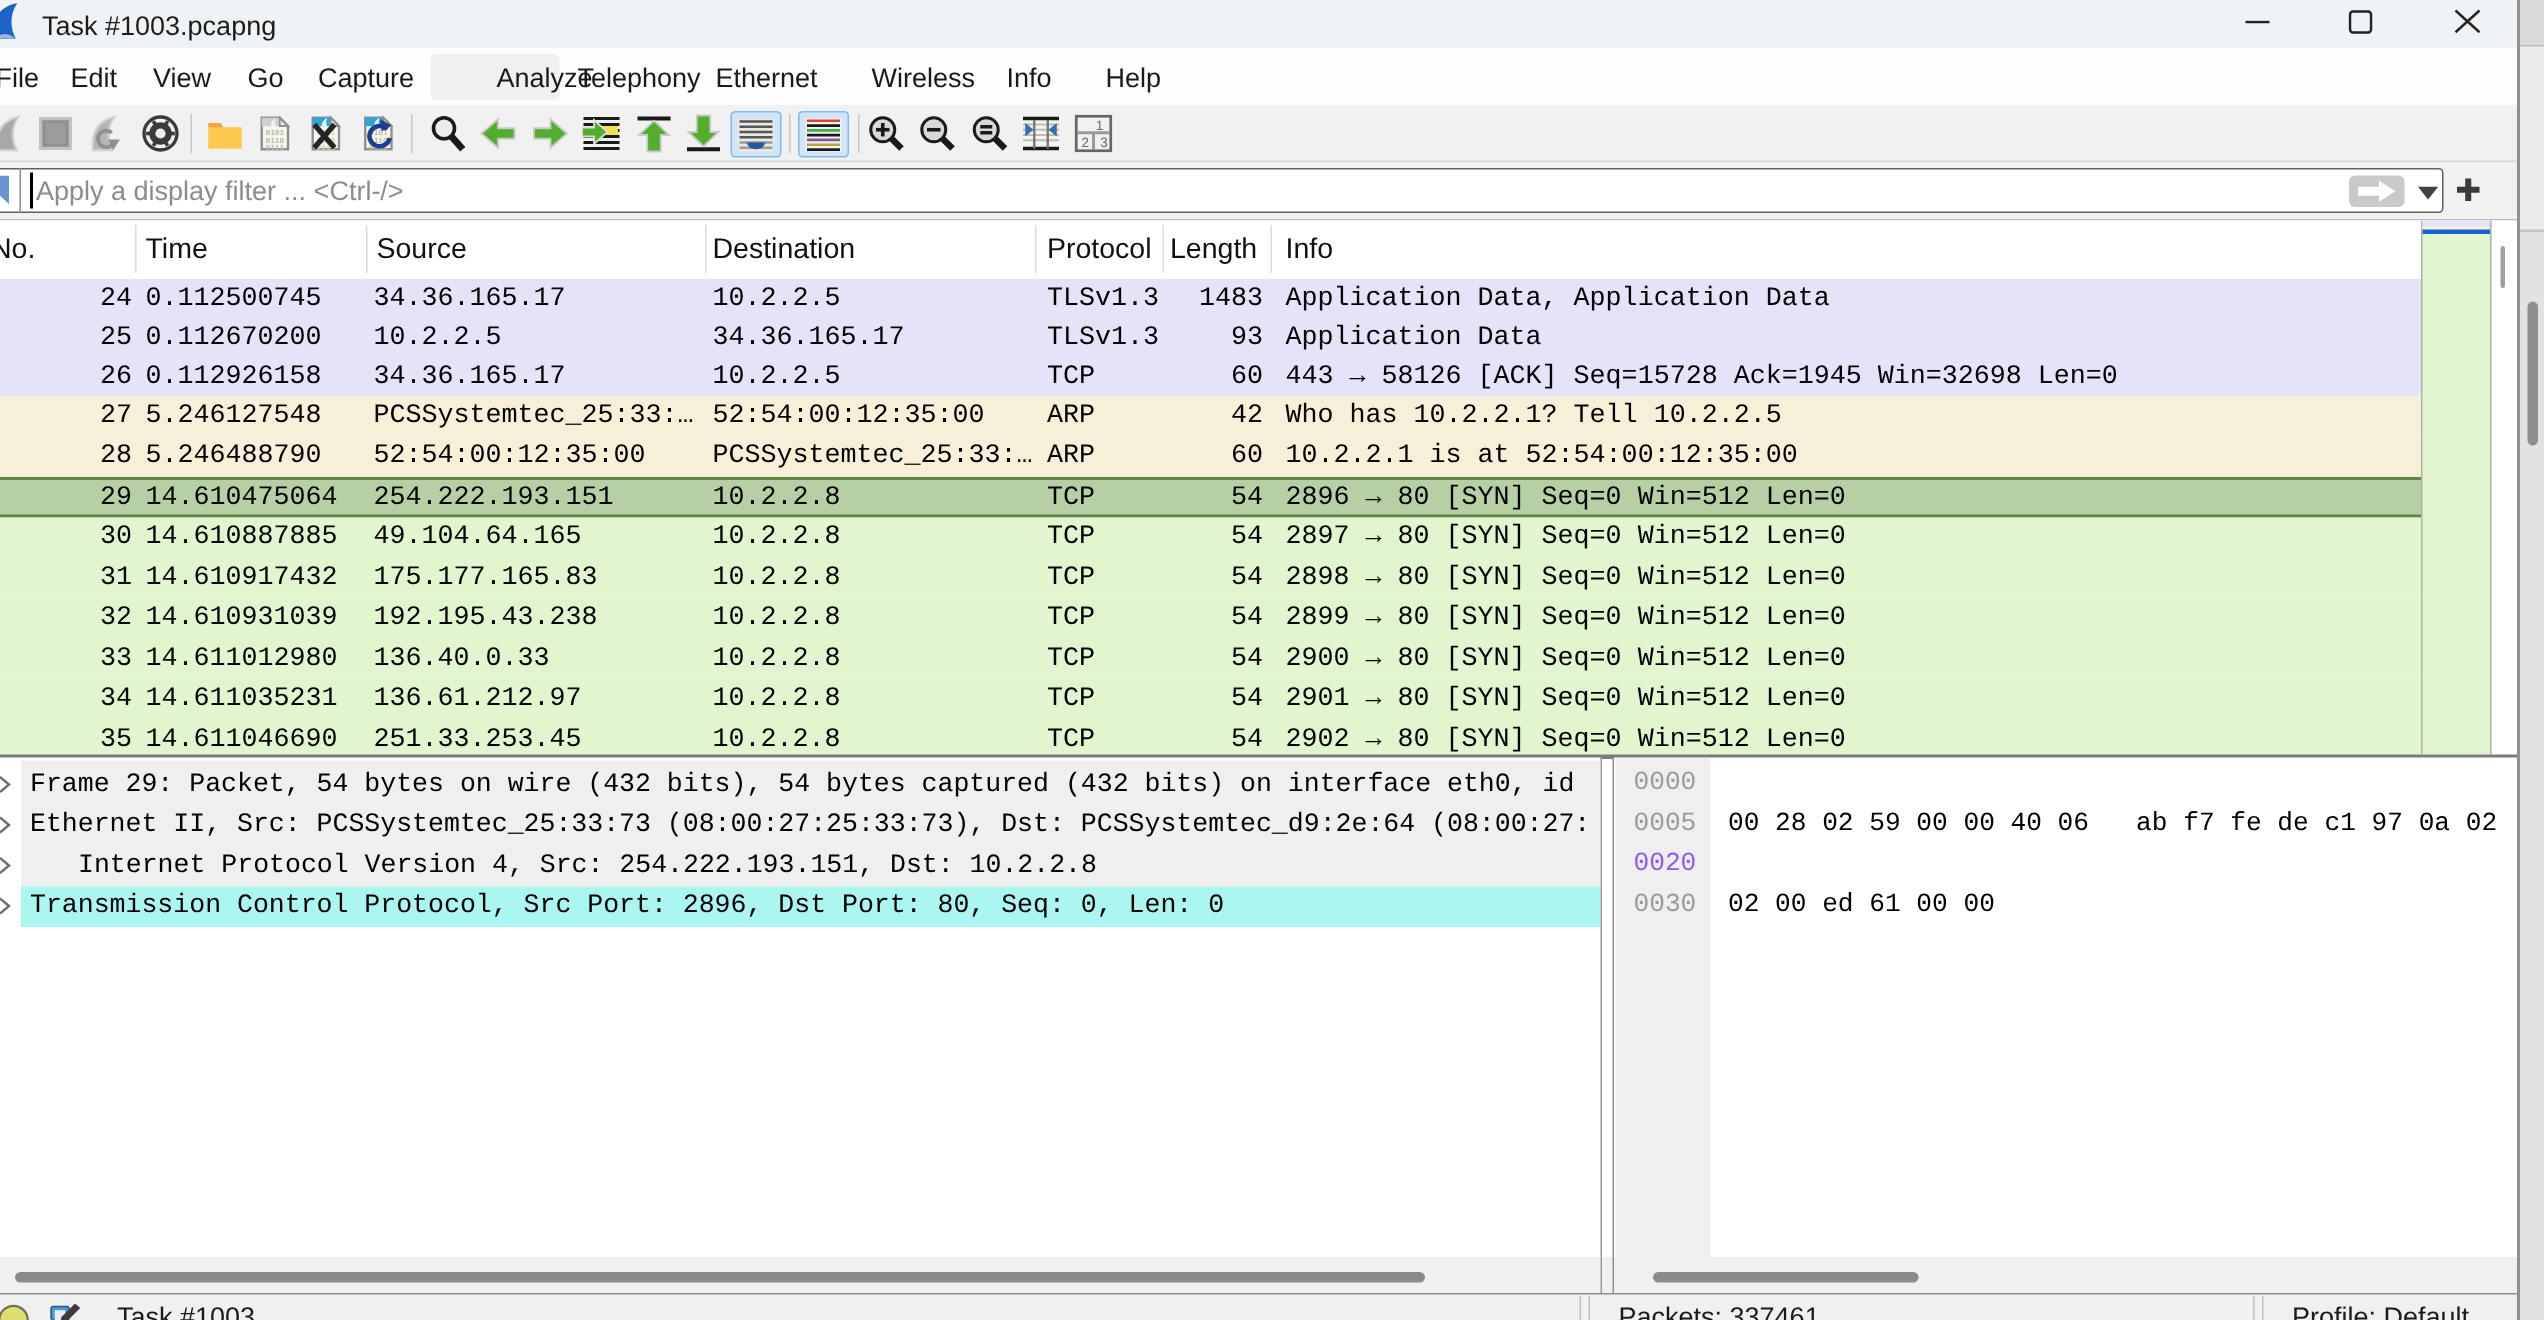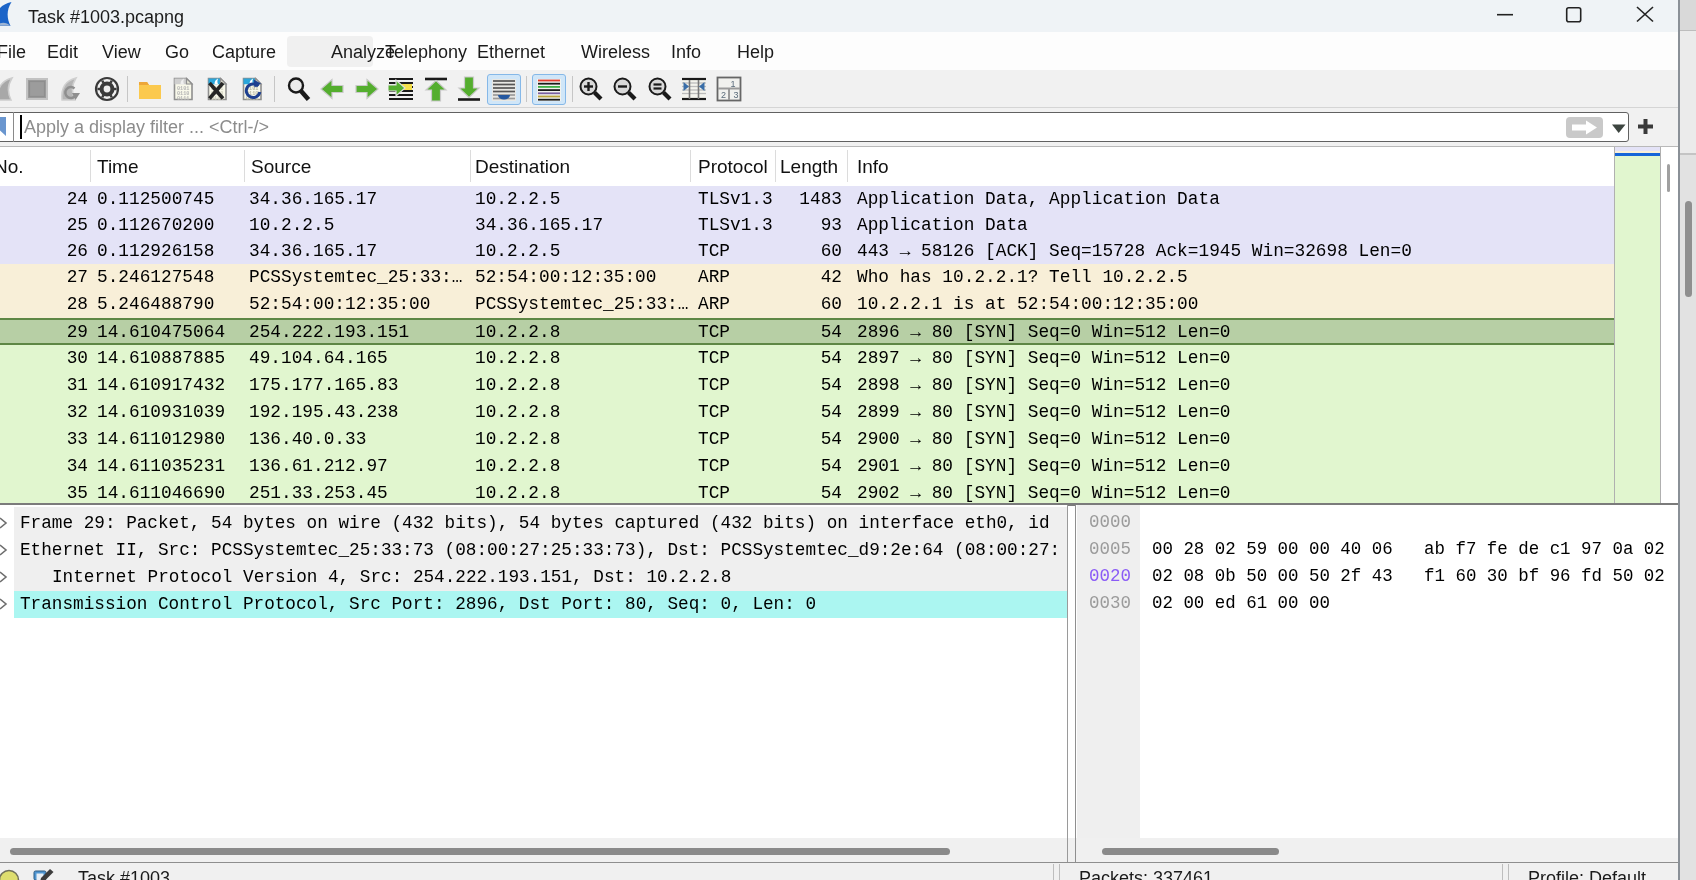--- a/index.html
+++ b/index.html
@@ -307,21 +307,20 @@
 
 <div class="abs" style="left:1067px;top:505px;width:1px;height:357px;background:#9a9a9a;z-index:5;"></div>
 <div class="abs" style="left:1075px;top:505px;width:1px;height:357px;background:#8f8f8f;z-index:5;"></div>
 
 <div id="hpane" class="abs" style="left:1076px;top:505px;width:602px;height:333px;background:#fff;overflow:hidden;">
       <div class="abs" style="left:1px;top:0;width:63px;height:333px;background:#efefef;"></div>
       <div class="abs mono" style="left:13px;top:7px;color:#9b9b9b;">0000</div>
       <div class="abs mono" style="left:13px;top:34px;color:#9b9b9b;">0005</div>
       <div class="abs mono" style="left:76px;top:34px;">00 28 02 59 00 00 40 06   ab f7 fe de c1 97 0a 02</div>
       <div class="abs mono" style="left:13px;top:61px;color:#8b5cf6;">0020</div>
-      <div class="abs mono" style="left:76px;top:61px;">02 08 0b 50 00 50 2f 43   f1 60 30 bf 96 fd 50 02</div>
       <div class="abs mono" style="left:13px;top:88px;color:#9b9b9b;font-family:Liberation Mono, monospace;">0030</div>
       <div class="abs mono" style="left:76px;top:88px;">02 00 ed 61 00 00</div>
     </div>
 
 <div class="abs" style="left:0;top:838px;width:1678px;height:24px;background:#f0f0f0;"></div>
 <div class="abs" style="left:10px;top:848px;width:940px;height:7px;background:#8a8a8a;border-radius:3.5px;"></div>
 <div class="abs" style="left:1102px;top:848px;width:177px;height:7px;background:#8a8a8a;border-radius:3.5px;"></div>
 
 <div class="abs" style="left:0;top:862px;width:1678px;height:18px;background:#f0f0f0;border-top:1.5px solid #8e8e8e;"></div>
 <svg class="abs" style="left:0px;top:869px;" width="24" height="11" viewBox="0 0 24 11">

